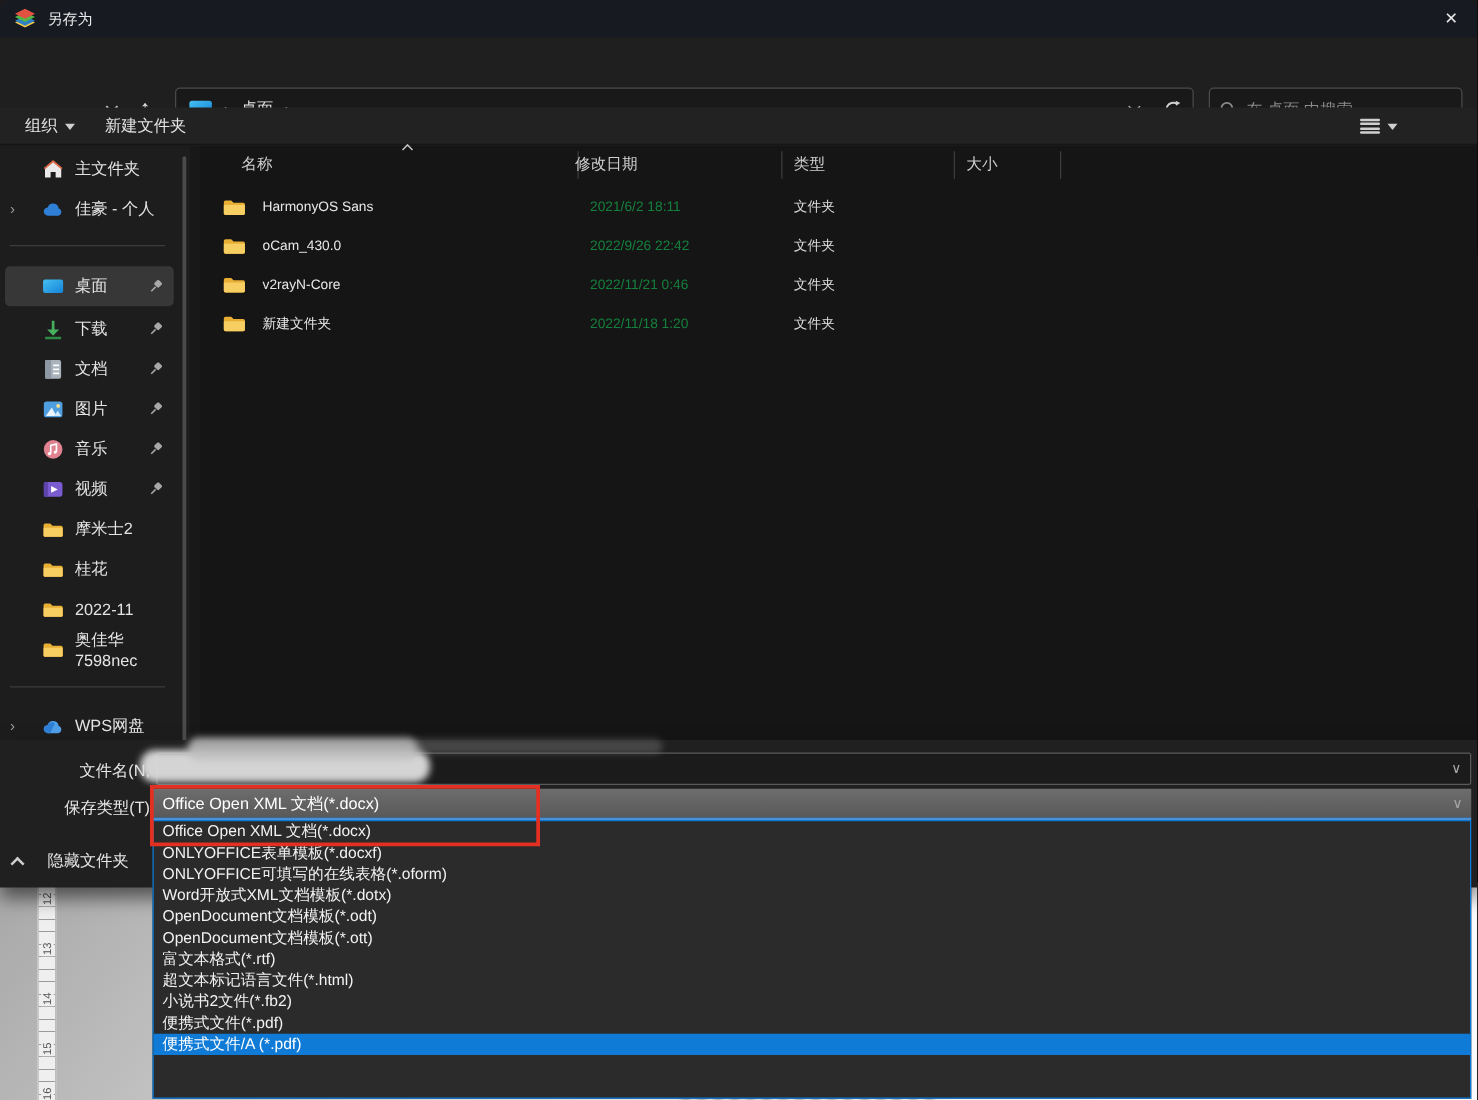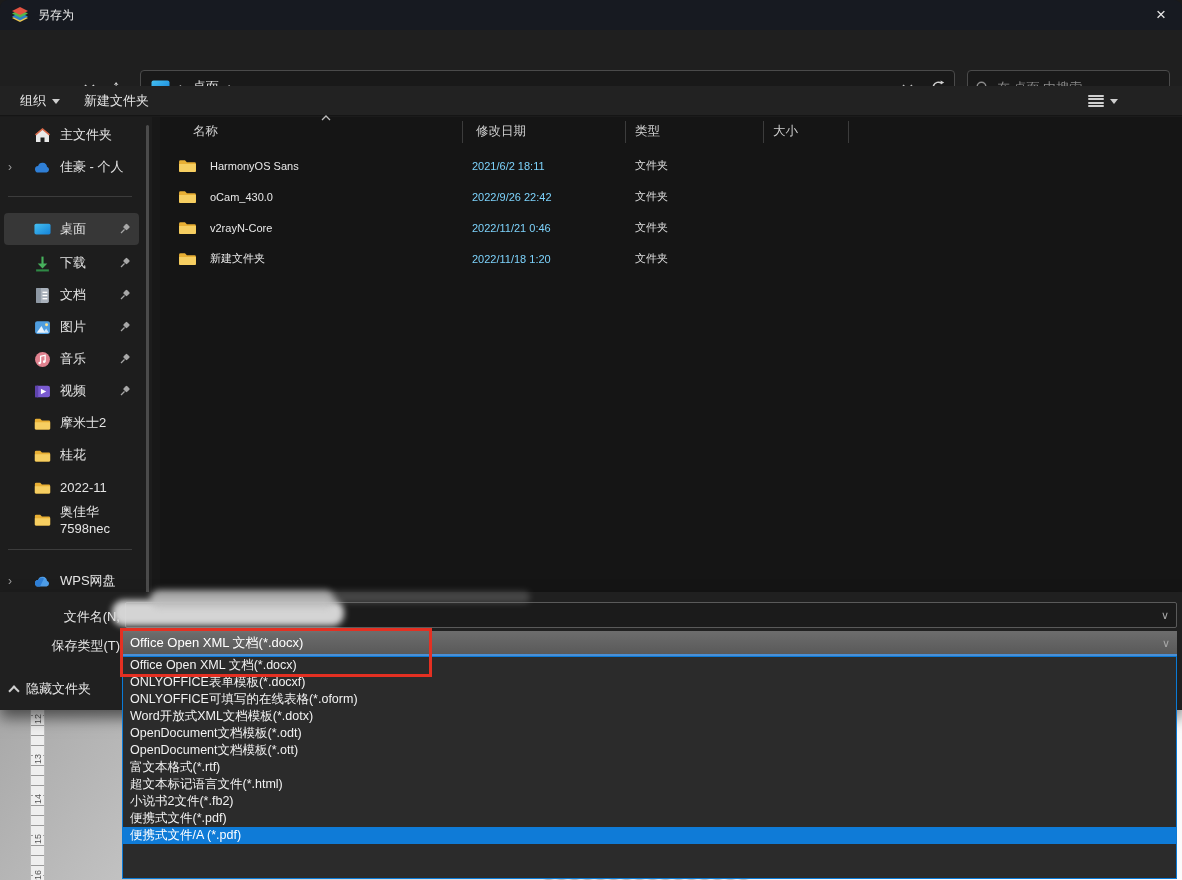--- a/index.html
+++ b/index.html
@@ -61,34 +61,34 @@
 
   
   .col-head { position:absolute; top:0; height:28px; display:flex; align-items:center; color:#cfcfcf;
               font-size:12.5px; cursor:pointer; }
   .col-div { position:absolute; top:4px; width:1px; height:22px; background:#3c3c3c; }
   .sort-caret { position:absolute; top:-2px; color:#bdbdbd; }
   .frow { position:absolute; left:8px; width:840px; height:31px; display:flex; align-items:center;
           color:#e8e8e8; font-size:11px; cursor:pointer; }
   .frow .ficon { position:absolute; left:10px; width:19px; height:15px; }
   .frow .fname { position:absolute; left:42px; }
-  .frow .fdate { position:absolute; left:304px; color:#7dd3fc; }
+  .frow .fdate { position:absolute; left:304px; color:#15803d; }
   .frow .ftype { position:absolute; left:467px; color:#dedede; }
 
   
   .bottom-panel { position:absolute; left:0; top:592px; width:1182px; height:118px; background:#202020;
                   box-shadow:0 8px 14px rgba(0,0,0,.55); z-index:4; }
   .field-label { position:absolute; color:#e6e6e6; font-size:13px; text-align:right; width:110px; }
   .filename-combo { position:absolute; left:125px; top:10px; width:1052px; height:26px; background:#1b1b1b;
                     border:1px solid #5a5a5a; border-radius:2px; }
   .combo-chev { position:absolute; right:7px; top:50%; transform:translateY(-50%); color:#a8a8a8; font-size:11px; }
   .savetype-combo { position:absolute; left:122px; top:39px; width:1055px; height:25px;
                     background:linear-gradient(#6d6d6d,#595959); border-bottom:2px solid #4b8fd4;
                     display:flex; align-items:center; color:#ffffff; font-size:13px; padding-left:8px; cursor:pointer; }
-  .hide-folders { position:absolute; left:10px; top:88px; display:flex; align-items:center; gap:8px;
+  .hide-folders { position:absolute; left:10px; top:88px; display:flex; align-items:center; gap:20px;
                   color:#e6e6e6; font-size:13px; cursor:pointer; }
   .chev-up { width:8px; height:8px; border-left:2px solid #cfcfcf; border-top:2px solid #cfcfcf;
              transform:rotate(45deg); margin-top:3px; }
 
   
   .smudge { position:absolute; border-radius:12px; filter:blur(3px); z-index:6; }
 
   
   .dropdown { position:absolute; left:122px; top:656px; width:1055px; height:223px; background:#2b2b2b;
               border:1px solid #0a7ad6; z-index:5; }
@@ -346,21 +346,21 @@
     </div>
 
     <div class="filearea">
       <div class="col-head" style="left:33px; width:300px;">
         <span>名称</span>
         <svg class="sort-caret" style="left:128px;" width="10" height="6" viewBox="0 0 10 6">
           <polyline points="1,5 5,1 9,5" fill="none" stroke="#bdbdbd" stroke-width="1.3"></polyline>
         </svg>
       </div>
       <div class="col-div" style="left:302px;"></div>
-      <div class="col-head" style="left:316px; width:150px;font-family:Liberation Serif, serif;">
+      <div class="col-head" style="left:300px; width:150px;font-family:Liberation Serif, serif;">
         <span>修改日期</span>
       </div>
       <div class="col-div" style="left:465px;"></div>
       <div class="col-head" style="left:475px; width:120px;">
         <span>类型</span>
       </div>
       <div class="col-div" style="left:603px;"></div>
       <div class="col-head" style="left:613px; width:70px;">
         <span>大小</span>
       </div>

